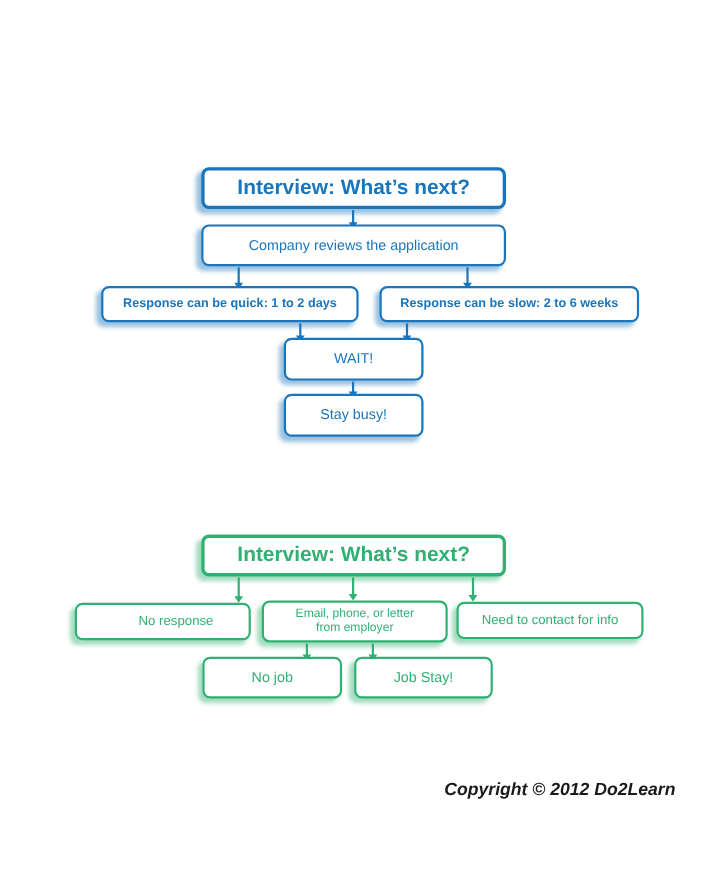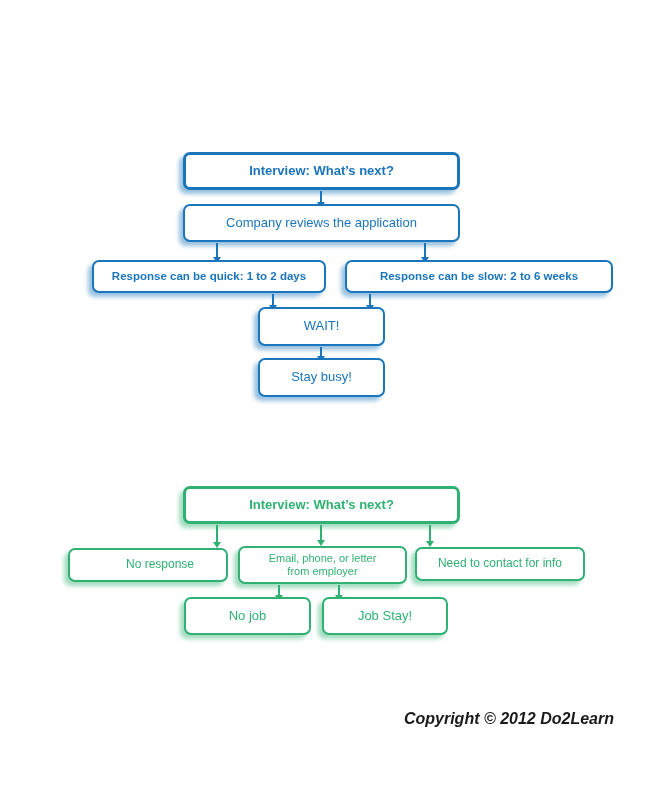--- a/index.html
+++ b/index.html
@@ -29,21 +29,21 @@
   .node.blue {
     border: 2px solid #1B75BB;
     color: #1B75BB;
     box-shadow: -4px 4px 4px rgba(27, 117, 187, 0.45);
   }
   .node.green {
     border: 2px solid #30B173;
     color: #30B173;
     box-shadow: -4px 4px 4px rgba(48, 177, 115, 0.45);
   }
-  .node.header { border-width: 3px; font-weight: bold; font-size: 13px; }
+  .node.header { border-width: 3px; font-weight: bold; font-size: 19px; }
   .node.bold { font-weight: bold; }
   .fs13 { font-size: 13px; align-items: center; }
   .fs12 { font-size: 12px; }
   .fs11 { font-size: 11.5px; }
   .pre { white-space: pre-line; font-size: 11px; }
   .arrow {
     position: absolute;
     width: 2px;
   }
   .arrow.blue { background: #1B75BB; }
@@ -89,21 +89,21 @@
       <span>Company reviews the application</span>
     </div>
 
     <div class="arrow blue" style="left:216px; top:243px; height:15px;"></div>
     <div class="arrow blue" style="left:424px; top:243px; height:15px;"></div>
 
     <div class="node blue bold fs11" style="left:68px; top:260px; width:234px; height:33px;margin-left:24px;">
       <span>Response can be quick: 1 to 2 days</span>
     </div>
 
-    <div class="node blue bold fs11" style="left:345px; top:260px; width:268px; height:33px;">
+    <div class="node blue bold fs11" style="left:345px; top:260px; width:236px; height:33px;">
       <span>Response can be slow: 2 to 6 weeks</span>
     </div>
 
     <div class="arrow blue" style="left:272px; top:294px; height:12px;"></div>
     <div class="arrow blue" style="left:369px; top:294px; height:12px;"></div>
 
     <div class="node blue fs13" style="left:258px; top:307px; width:127px; height:39px;">
       <span>WAIT!</span>
     </div>
 

